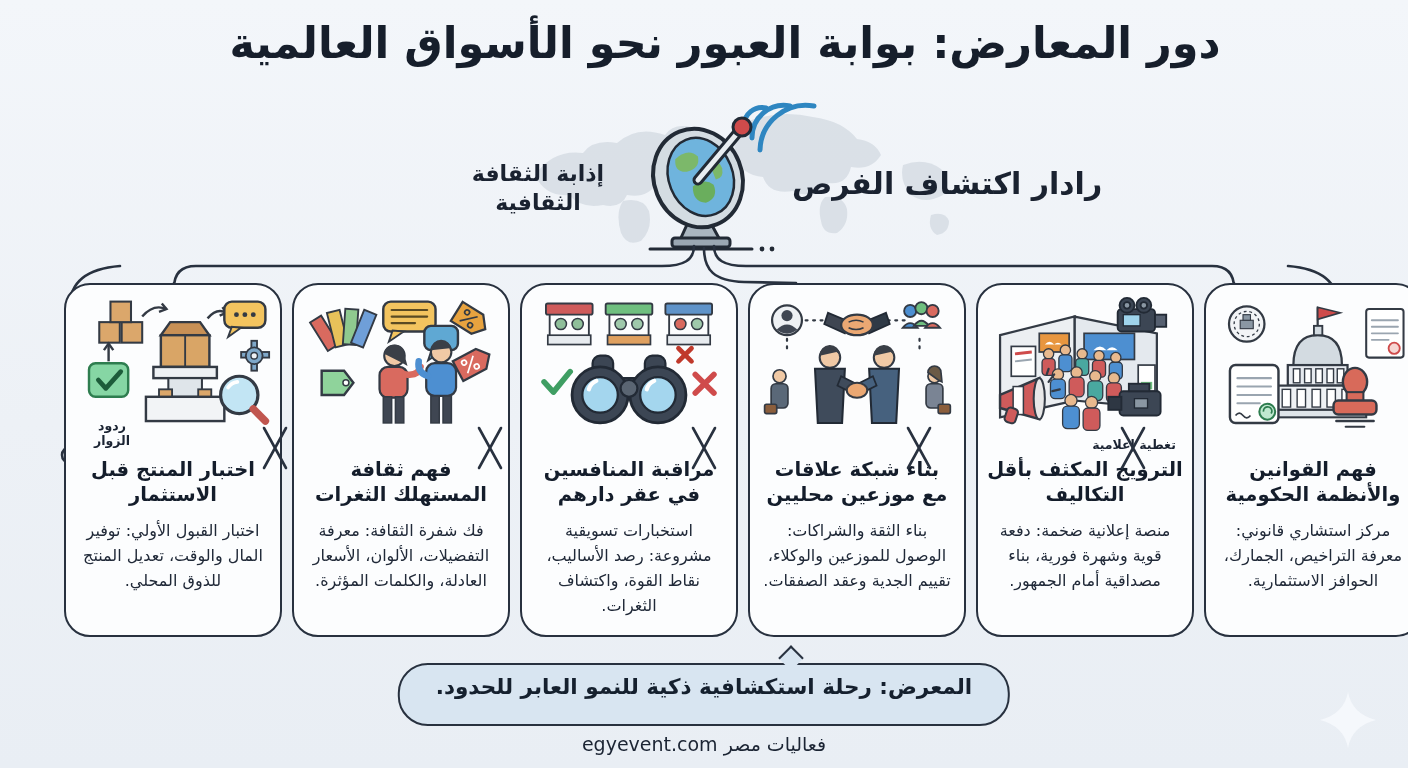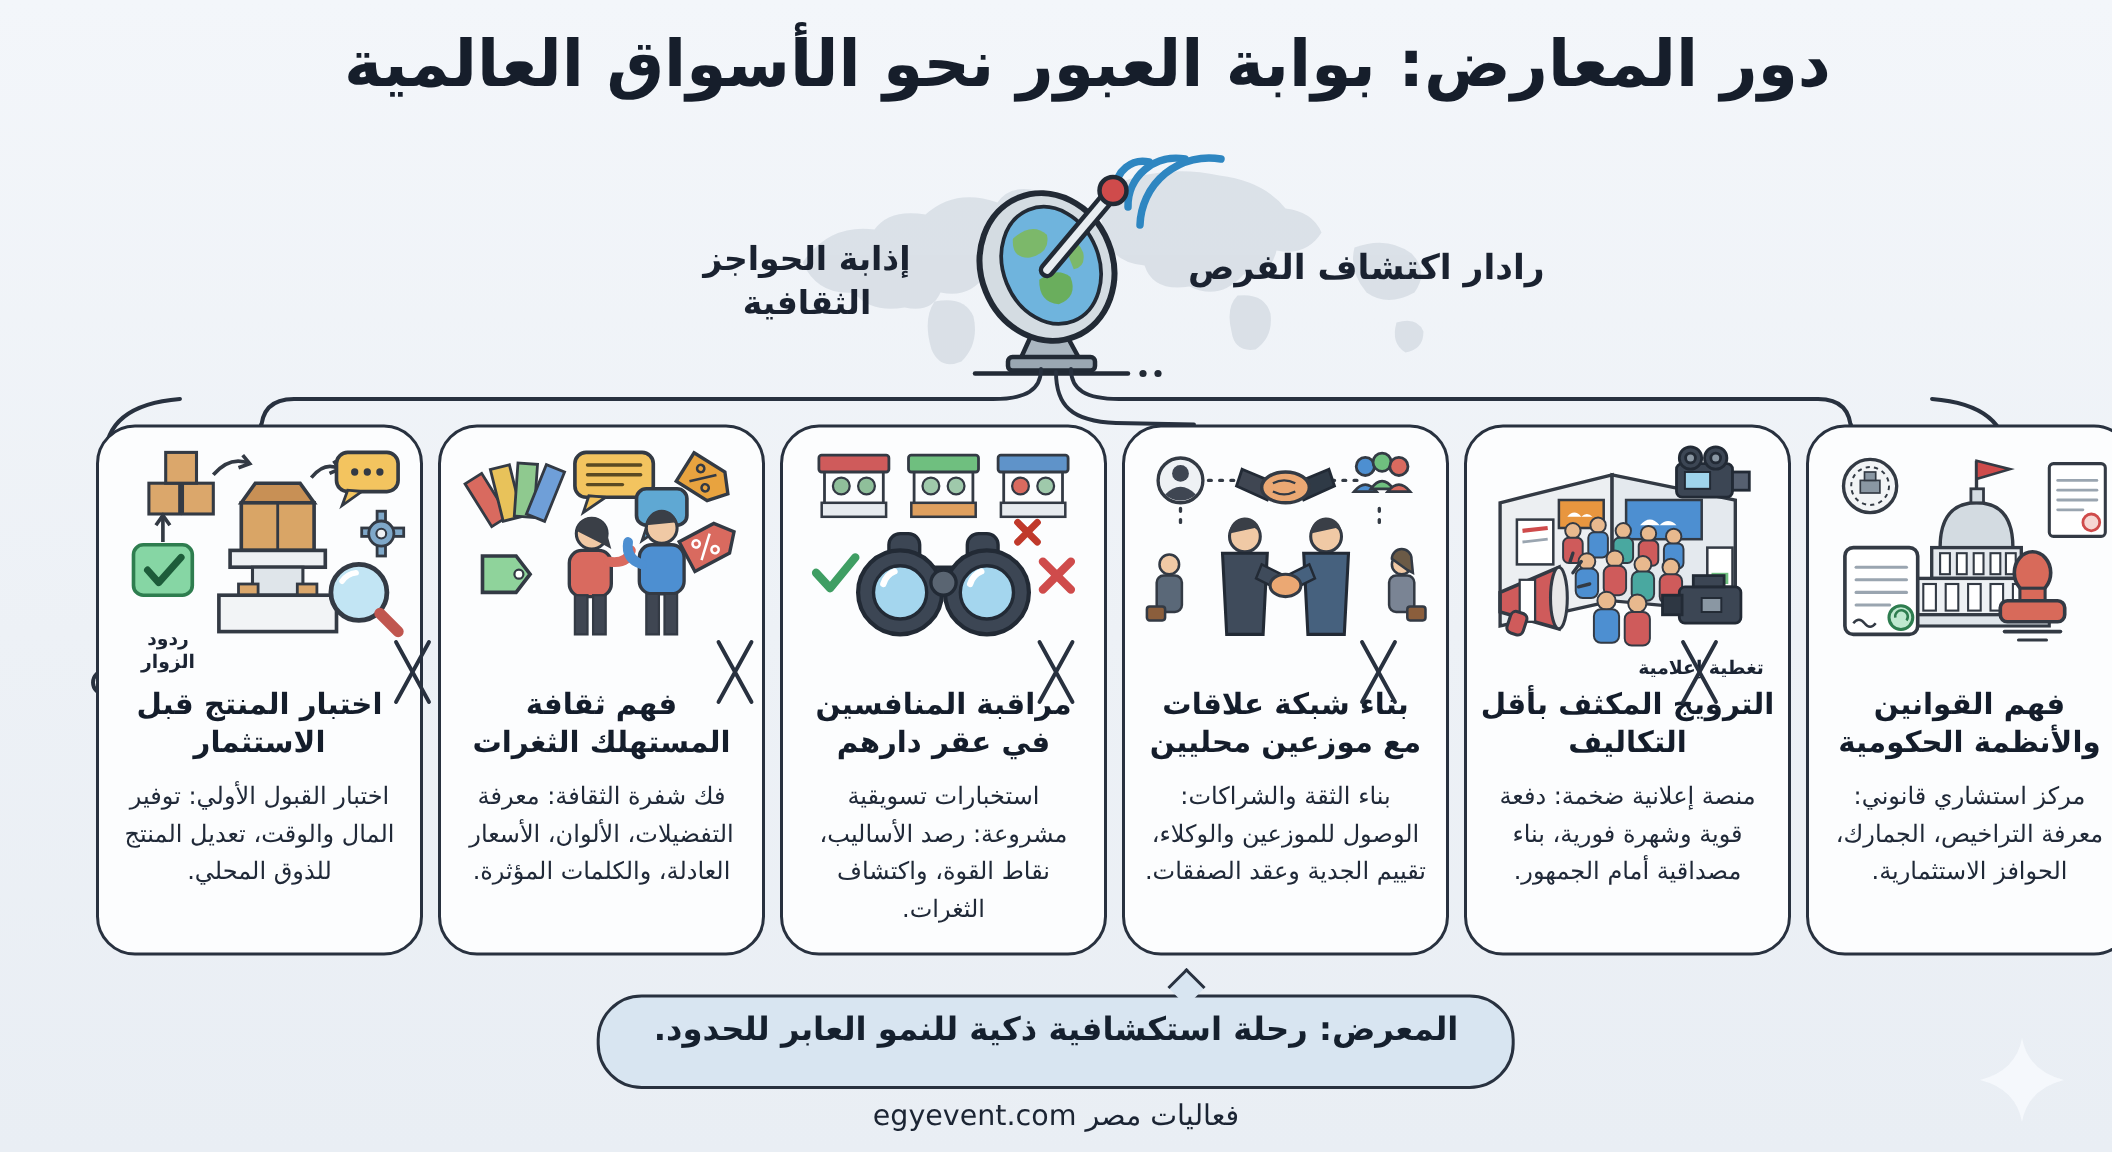--- a/index.html
+++ b/index.html
@@ -9,21 +9,21 @@
             background:linear-gradient(180deg,#f3f6fa 0%, #edf1f6 55%, #e9eef4 100%); }
 
   .page-title { position:absolute; top:18px; left:0; width:100%; text-align:center;
                 direction:rtl; font-size:43px; font-weight:800; color:#161e2b;
                 letter-spacing:-1px; white-space:nowrap;padding-left:42px; }
 
   
   .worldmap { position:absolute; left:505px; top:105px; }
   .radar { position:absolute; left:602px; top:100px; }
   .hub-label { position:absolute; direction:rtl; font-weight:800; color:#1a2230; }
-  .hub-label.right { left:792px; top:166px; font-size:23px; white-space:nowrap; }
+  .hub-label.right { left:792px; top:166px; font-size:30px; white-space:nowrap; }
   .hub-label.left  { left:438px; top:160px; width:200px; font-size:22px; text-align:center; line-height:1.3; }
 
   
   .connector { position:absolute; left:0; top:0; pointer-events:none; }
 
   
   .cards { position:absolute; left:64px; top:283px; width:1280px; display:flex; gap:10px; direction:ltr; }
   .card { flex:1 1 0; min-height:345px; background:#fcfdfe; border:2.5px solid #28313f;
           border-radius:26px; padding:6px 9px 16px; position:relative; }
   .icon-box { position:relative; height:152px; }
@@ -92,21 +92,21 @@
       <path d="M88 84 q14-4 20 6 q0 14-14 14 q-12-6-6-20z" fill="#6aae5d"></path>
       <path d="M112 66 q10 0 10 12 q-2 10-10 8z" fill="#7cb86a"></path>
     </g>
 
     <line x1="96" y1="80" x2="138" y2="30" stroke="#222a35" stroke-width="11" stroke-linecap="round"></line>
     <line x1="96" y1="80" x2="138" y2="30" stroke="#e8edf1" stroke-width="5" stroke-linecap="round"></line>
     <circle cx="140" cy="27" r="9" fill="#cf4b4b" stroke="#222a35" stroke-width="3"></circle>
   </svg>
 
   <div class="hub-label right">رادار اكتشاف الفرص</div>
-  <div class="hub-label left">إذابة الحواجز الثقافية</div>
+  <div class="hub-label left">إذابة الثقافة الثقافية</div>
 
   <svg class="connector" width="1408" height="768" viewBox="0 0 1408 768">
     <g fill="none" stroke="#28313f" stroke-width="2.6" stroke-linecap="round">
       <path d="M694 246 C 694 260, 684 266, 662 266 L 196 266 Q 174 266 174 288 L 174 283"></path>
       <path d="M714 246 C 714 260, 724 266, 746 266 L 1212 266 Q 1234 266 1234 288 L 1234 283"></path>
       <path d="M704 248 C 704 270, 714 281, 744 282 L 796 283"></path>
       <path d="M120 266 Q 70 270 70 306 L 70 446"></path>
       <path d="M1288 266 Q 1338 270 1338 306 L 1338 440"></path>
     </g>
     <circle cx="70" cy="455" r="8" fill="#edf1f6" stroke="#28313f" stroke-width="2.6"></circle>

